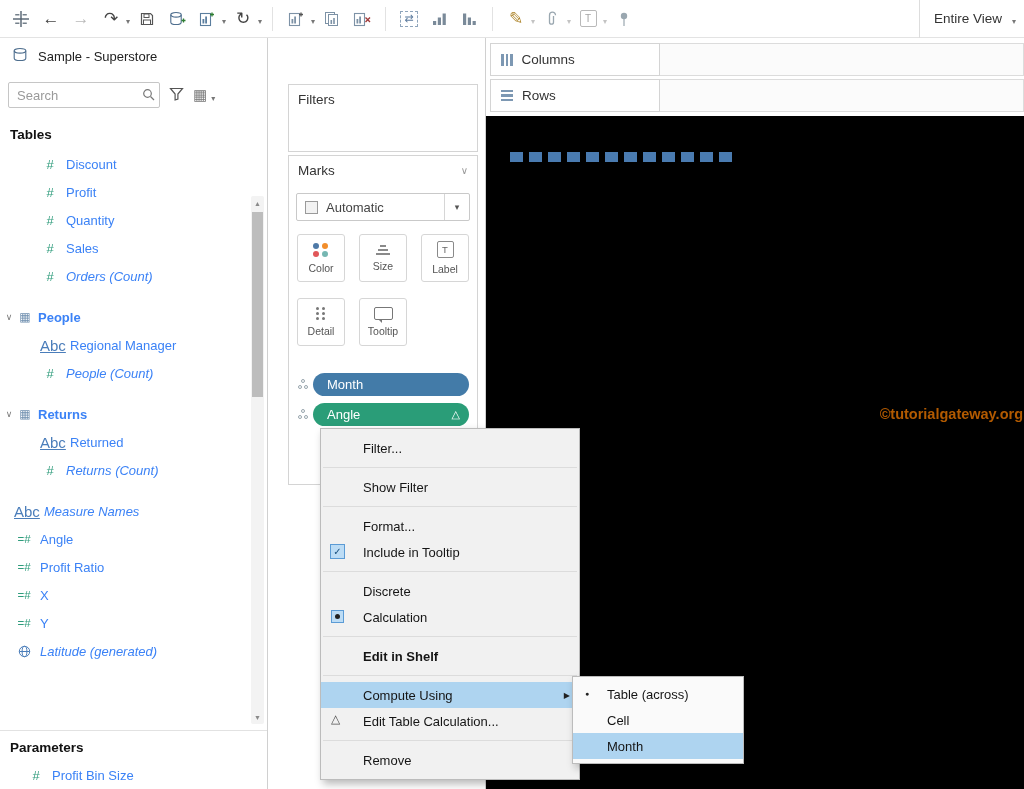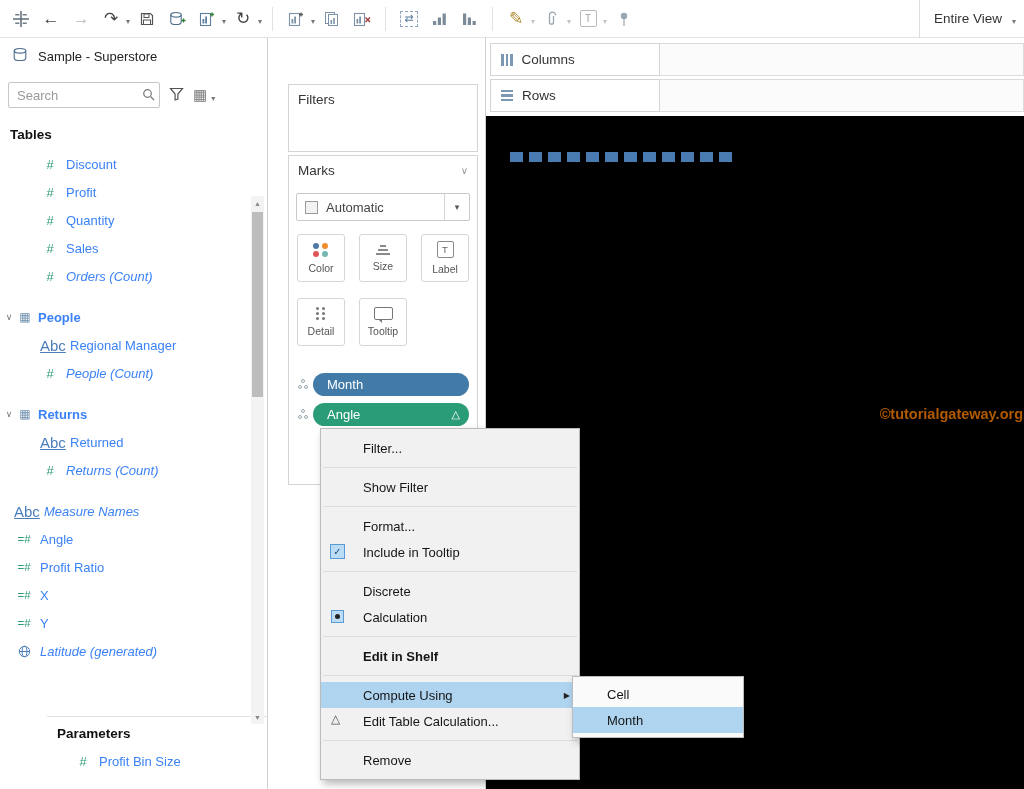--- a/index.html
+++ b/index.html
@@ -56,21 +56,21 @@
   .gchev{color:#777;font-size:9px;width:14px;text-align:center;}
   .flabel{margin-left:6px;white-space:nowrap;color:#3b82f6;}
   .flabel.it{font-style:italic;}
   .group .flabel{font-weight:bold;margin-left:4px;}
   .lscroll{position:absolute;right:3px;top:158px;width:13px;height:528px;background:#f3f3f3;border-radius:2px;}
   .lscroll .up,.lscroll .down{position:absolute;left:0;width:13px;height:14px;color:#8a8a8a;font-size:7px;
         display:flex;align-items:center;justify-content:center;}
   .lscroll .up{top:0;}
   .lscroll .down{bottom:0;}
   .lscroll .thumb{position:absolute;left:1px;top:16px;width:11px;height:185px;background:#bdbdbd;}
-  .params{flex:0 0 auto;margin-top:auto;border-top:1px solid #e2e2e2;background:#fff;padding-bottom:14px;margin-left:47px;}
+  .params{flex:0 0 auto;margin-top:auto;border-top:1px solid #e2e2e2;background:#fff;padding-bottom:0;}
   .params-header{font-weight:bold;font-size:13.5px;color:#111;padding:9px 0 6px 10px;}
   .param-row{height:28px;display:flex;align-items:center;padding-left:26px;}
 
   
   .middle-panel{position:absolute;left:268px;top:38px;width:218px;bottom:0;background:#fff;
                 border-right:1px solid #d0d0d0;box-sizing:border-box;}
   .card{position:absolute;left:20px;width:190px;border:1px solid #d4d4d4;background:#fff;box-sizing:border-box;}
   .filters-card{top:10px;height:68px;margin-top:36px;}
   .card-title{position:absolute;top:7px;left:9px;color:#333;font-size:13.5px;}
   .marks-card{top:117px;height:330px;}
@@ -539,20 +539,24 @@
         <span class="mi-delta">△</span>
         <span>Edit Table Calculation...</span>
       </div>
       <div class="menu-sep"></div>
       <div class="menu-item">
         <span>Remove</span>
       </div>
     </div>
   <div class="submenu">
       <div class="menu-item">
+        <span class="mi-dot">●</span>
+        <span>Table (across)</span>
+      </div>
+      <div class="menu-item">
         <span>Cell</span>
       </div>
       <div class="menu-item hl">
         <span>Month</span>
       </div>
     </div>
 
 </div>
 
 </body></html>

